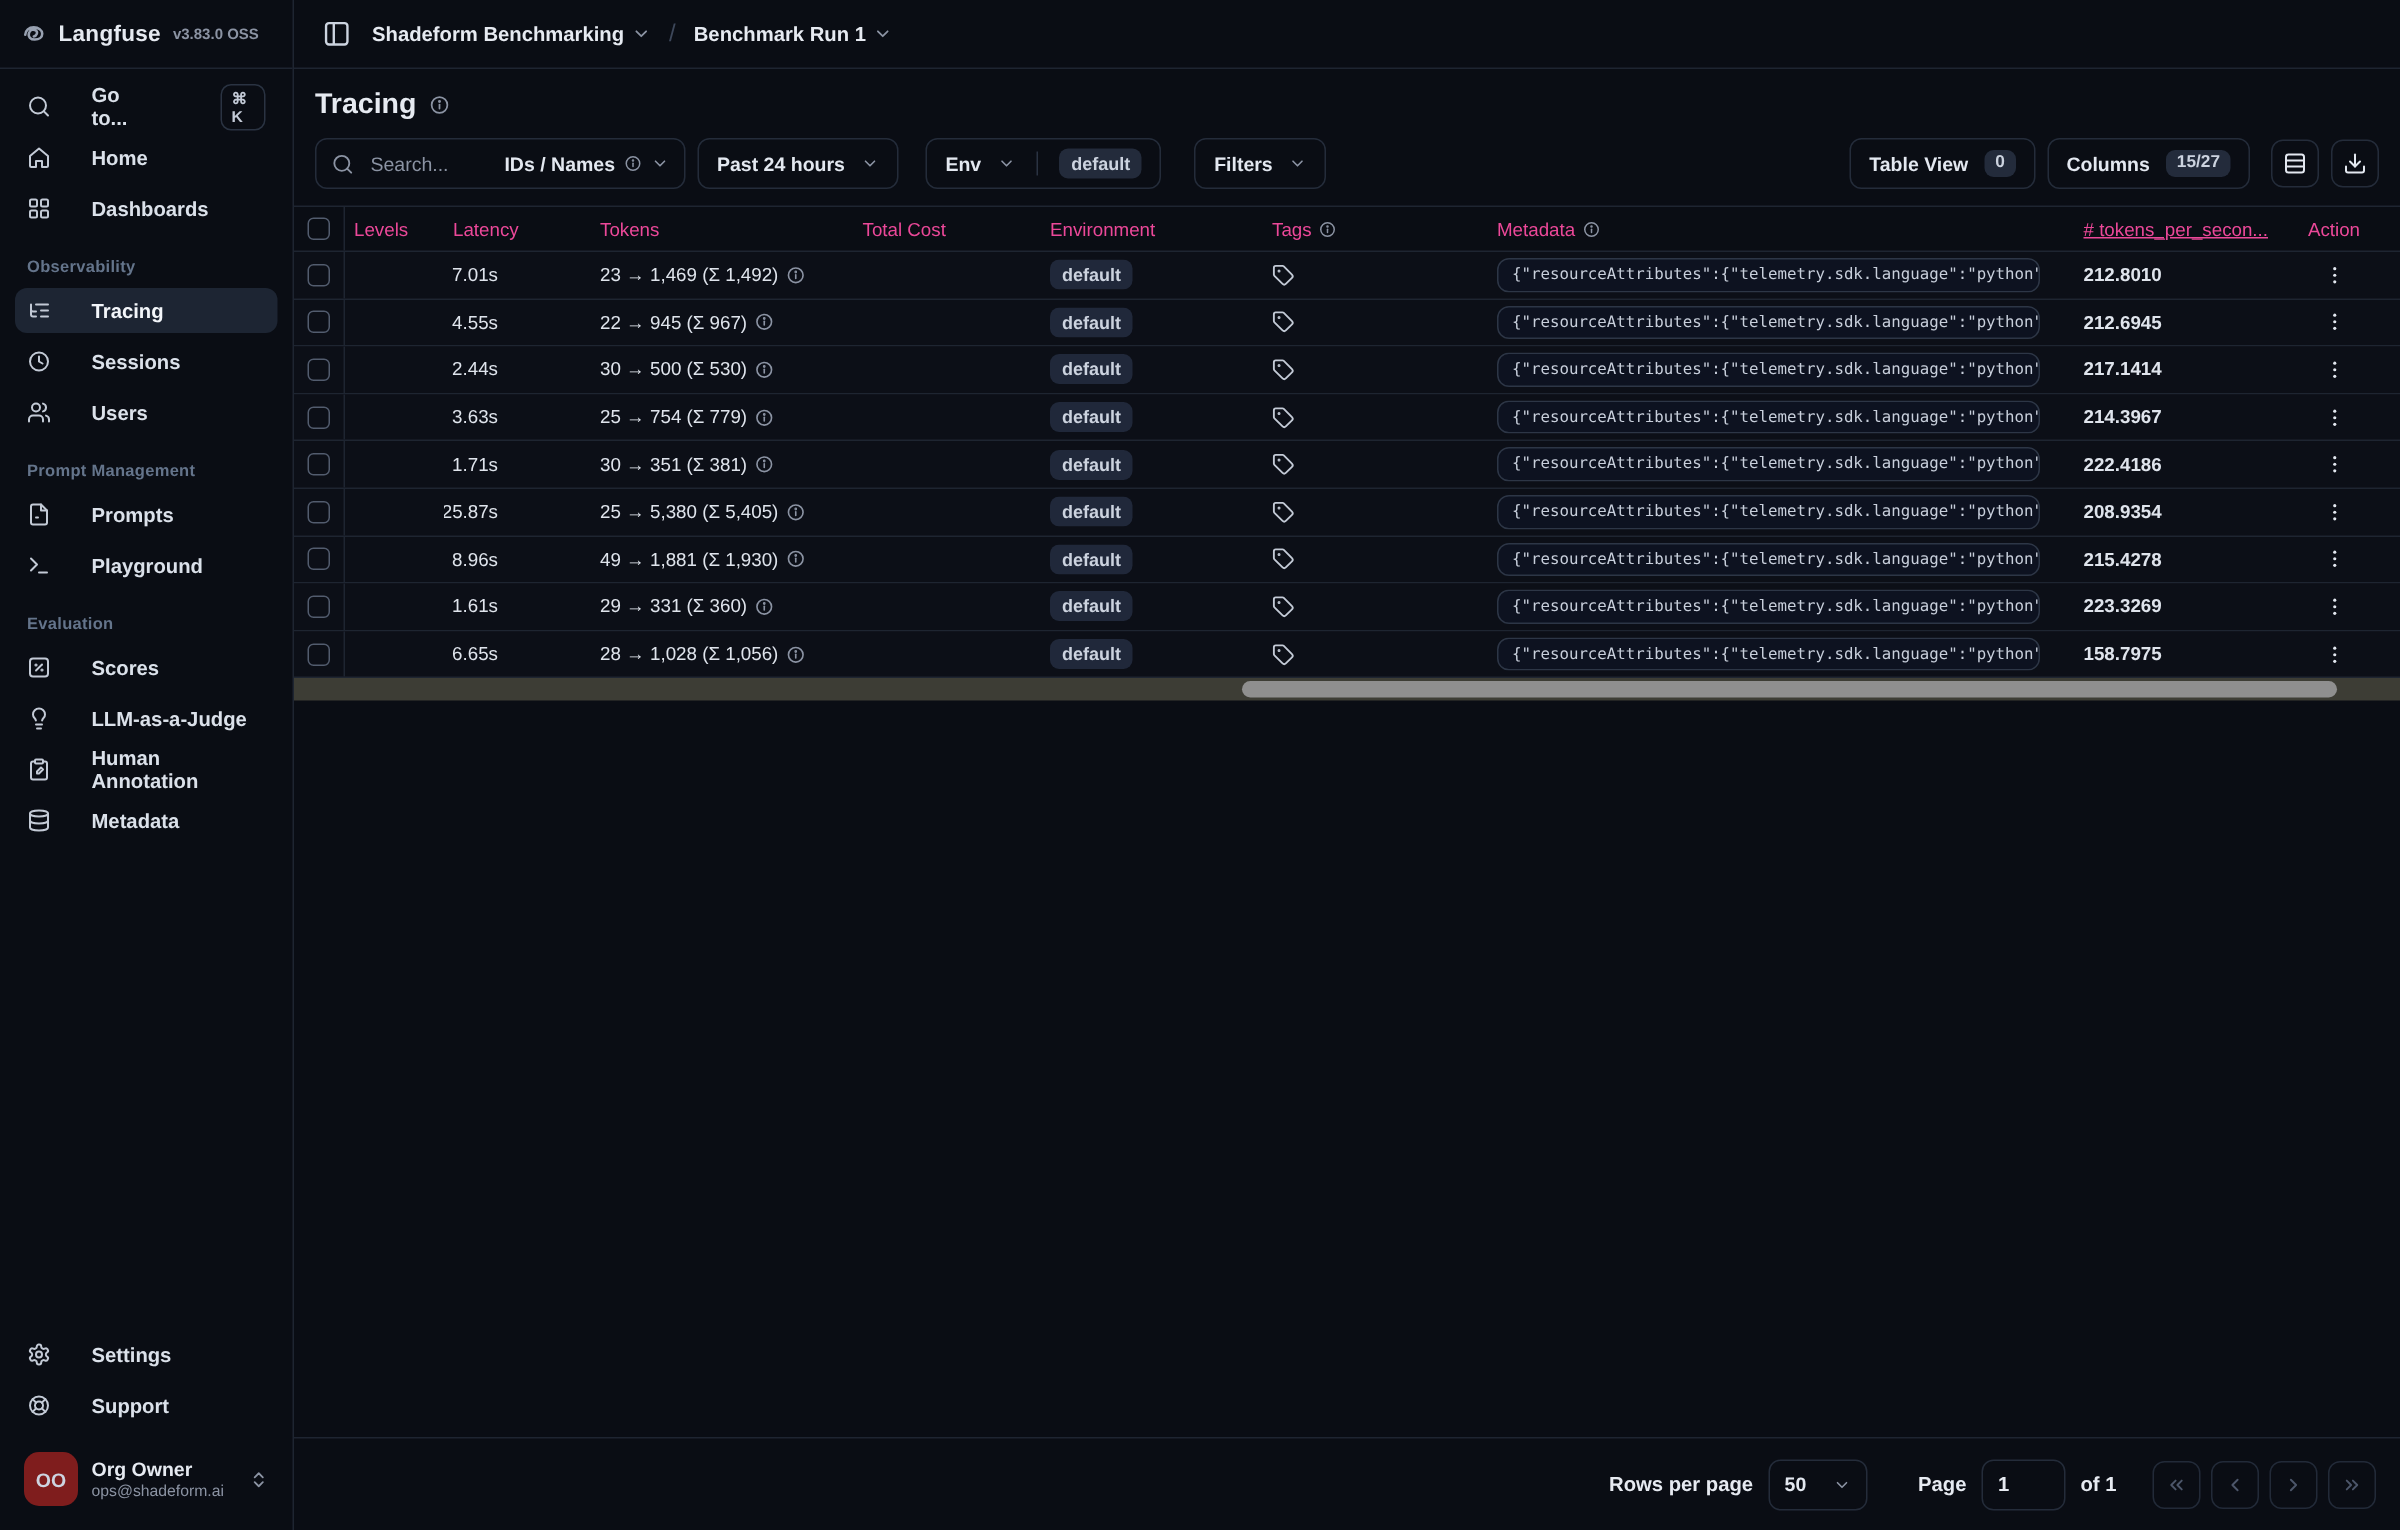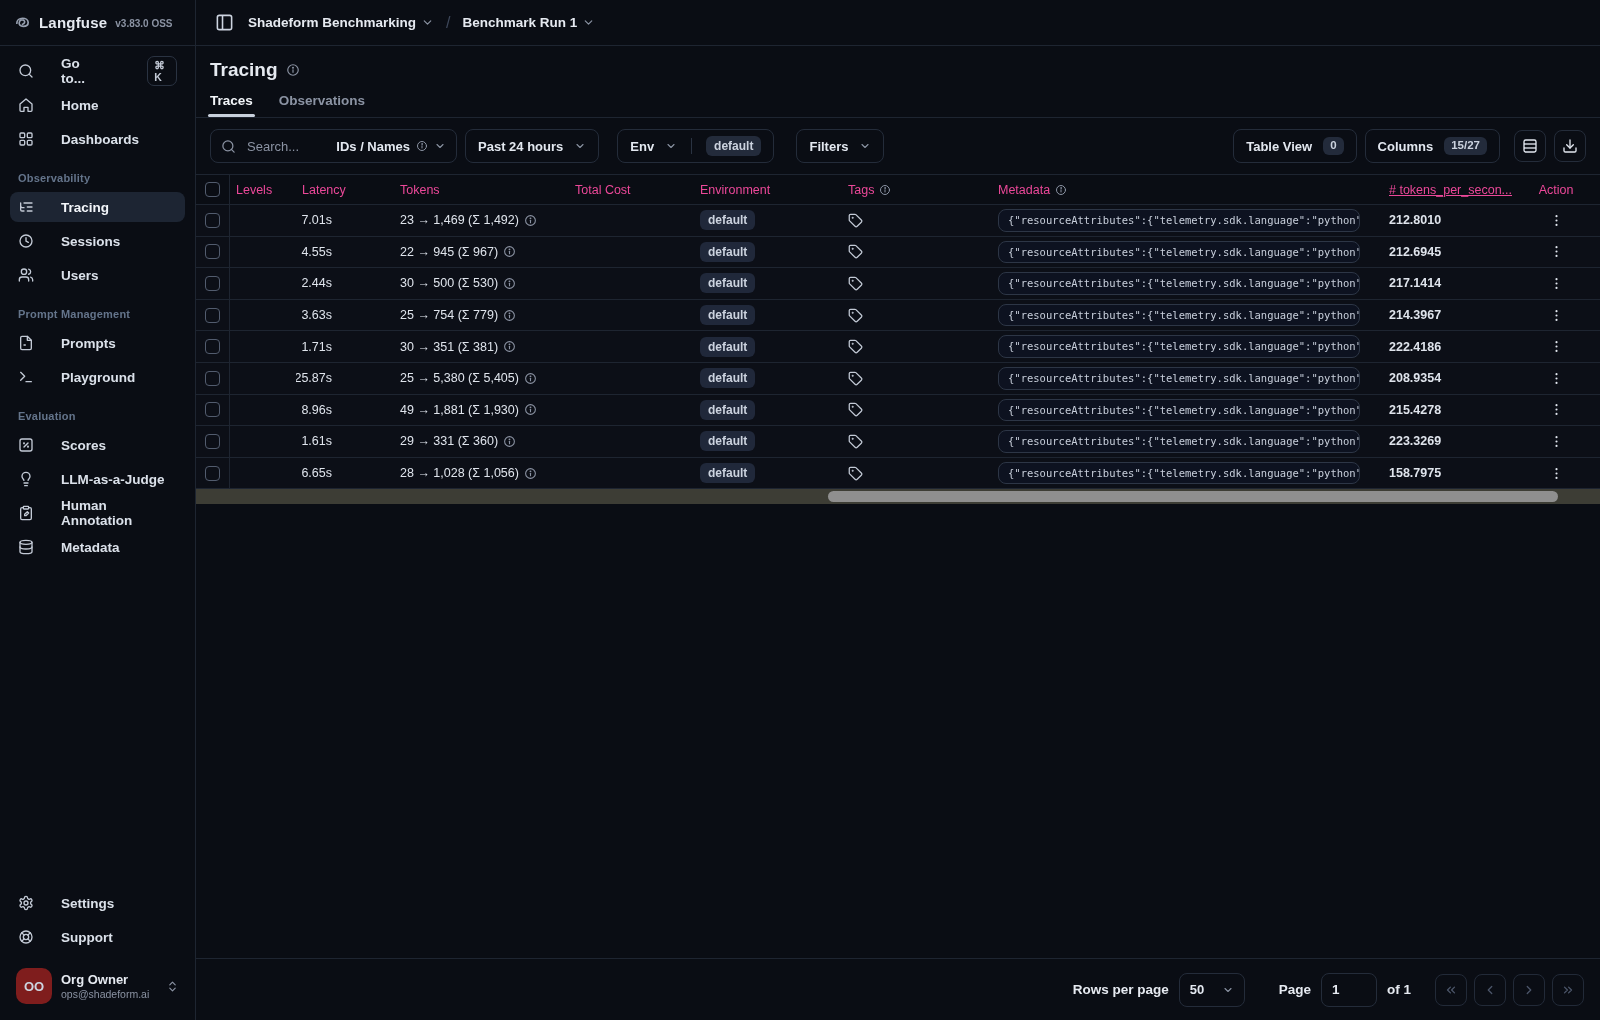--- a/index.html
+++ b/index.html
@@ -372,24 +372,20 @@
     <h1 class="page-title">Tracing</h1>
     <span class="info-ic">
       <svg width="14" height="14" viewBox="0 0 24 24" fill="none" stroke="currentColor" stroke-width="2" stroke-linecap="round">
           <circle cx="12" cy="12" r="9"></circle>
           <line x1="12" y1="16" x2="12" y2="11.5"></line>
           <circle cx="12" cy="8" r=".7" fill="currentColor"></circle>
         </svg>
     </span>
   </div>
 
-  <div class="tabs">
-    <div class="tab active">Traces</div>
-    <div class="tab">Observations</div>
-  </div>
 
   <div class="toolbar">
     <div class="tb-left">
       <div class="ctrl search-ctrl">
         <span class="ic">
           <svg width="15" height="15" viewBox="0 0 24 24" fill="none" stroke="currentColor" stroke-width="2" stroke-linecap="round">
               <circle cx="11" cy="11" r="8"></circle>
               <line x1="21" y1="21" x2="16.65" y2="16.65"></line>
             </svg>
         </span>

